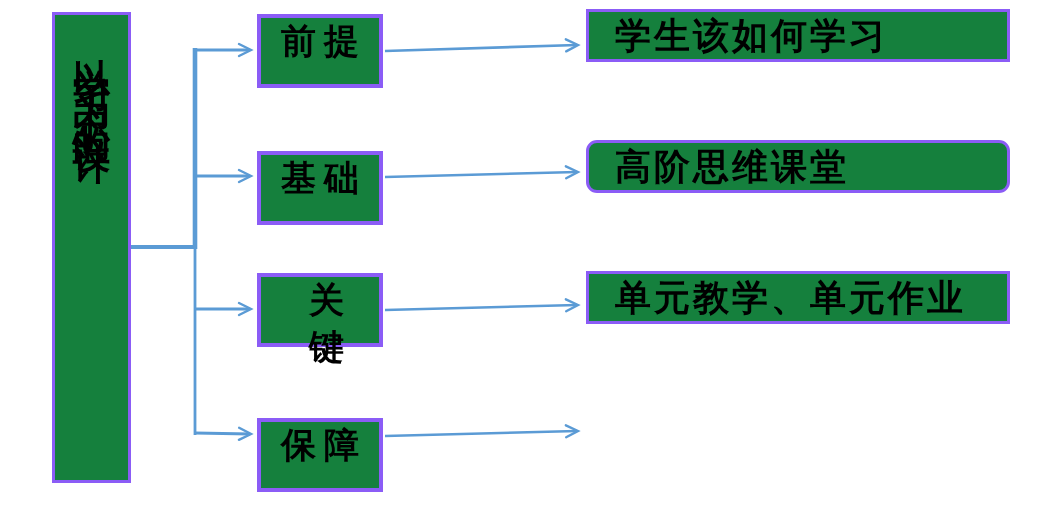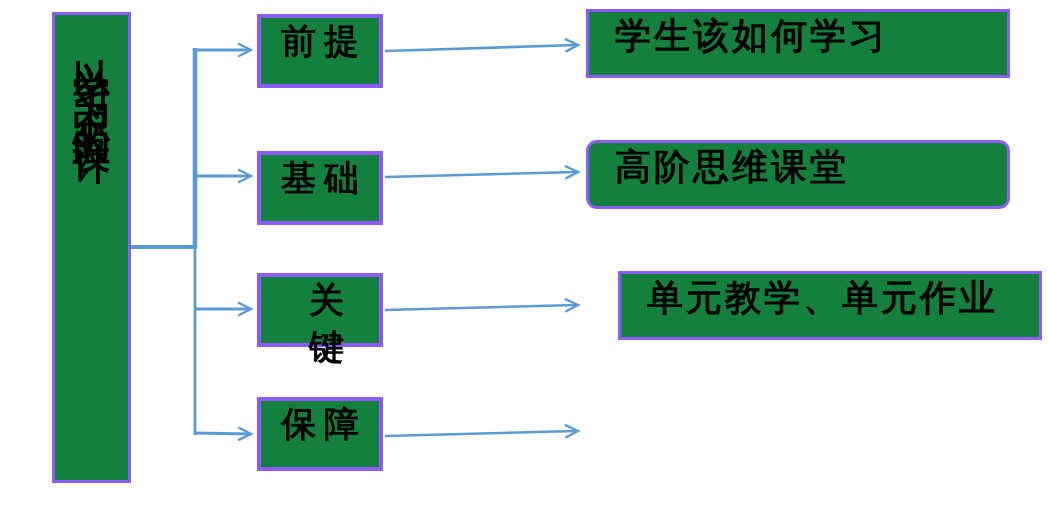--- a/index.html
+++ b/index.html
@@ -47,36 +47,36 @@
     border-width: 4px;
   }
   .mid-label {
     font-size: 35px;
     font-weight: 600;
     letter-spacing: 8px;
     margin-left: 8px; 
   }
   .end-box {
     left: 586px;
-    width: 424px; height: 69px;
+    width: 424px; height: 53px;
     justify-content: flex-start;
     padding-left: 26px;
     border-width: 3px;
   }
   .end-label {
     font-size: 36px;
     font-weight: 600;
     letter-spacing: 3px;
     white-space: nowrap;
   }
   
   .mid-r1 { top: 14px; }  .end-r1 { top: 9px; }
   .mid-r2 { top: 140px; margin-top: 11px; } .end-r2 { top: 140px; border-radius: 11px; }
-  .mid-r3 { top: 273px; padding-left: 40px; } .end-r3 { top: 271px; margin-left: 32px; }
-  .mid-r4 { top: 397px; } .end-r4 { top: 397px; }
+  .mid-r3 { top: 273px; padding-left: 40px; } .end-r3 { top: 271px; }
+  .mid-r4 { top: 418px; } .end-r4 { top: 397px; }
 </style>
 </head>
 <body>
 
 <div class="canvas">
 
   <svg class="connector-svg" viewBox="0 0 1048 510" xmlns="http://www.w3.org/2000/svg">
     <defs>
       <marker id="chev" markerUnits="userSpaceOnUse" markerWidth="20" markerHeight="20" refX="15" refY="10" orient="auto">
         <path d="M4,4 L16,10 L4,16" fill="none" stroke="#5B9BD5" stroke-width="2.4" stroke-linecap="round" stroke-linejoin="miter"></path>

